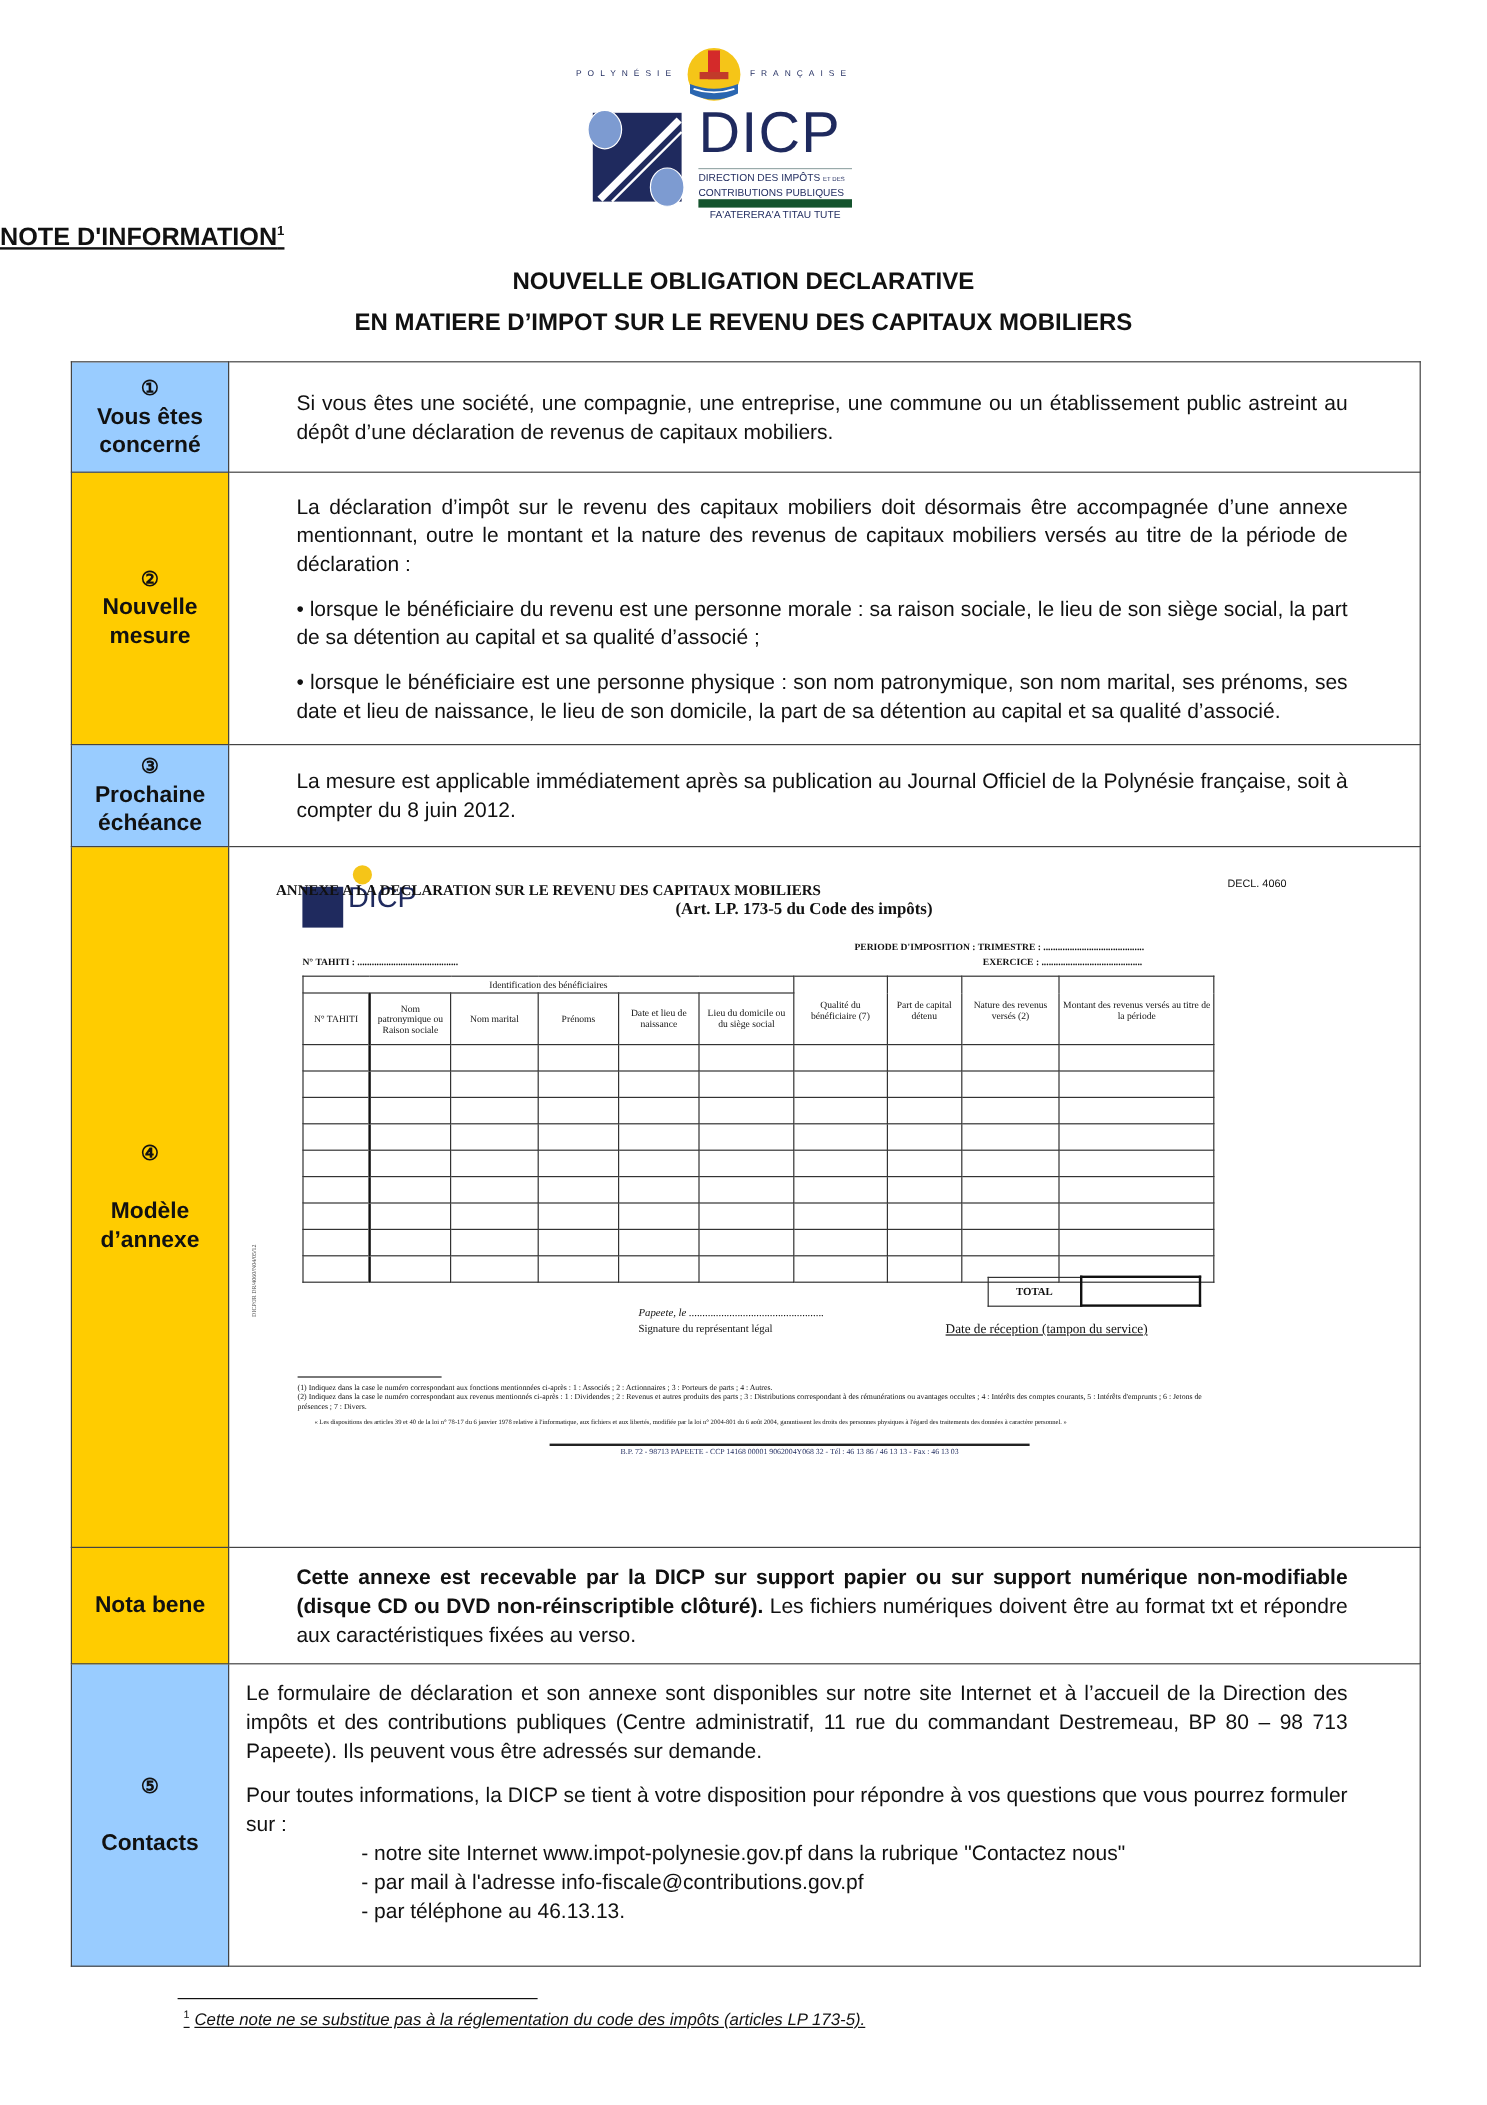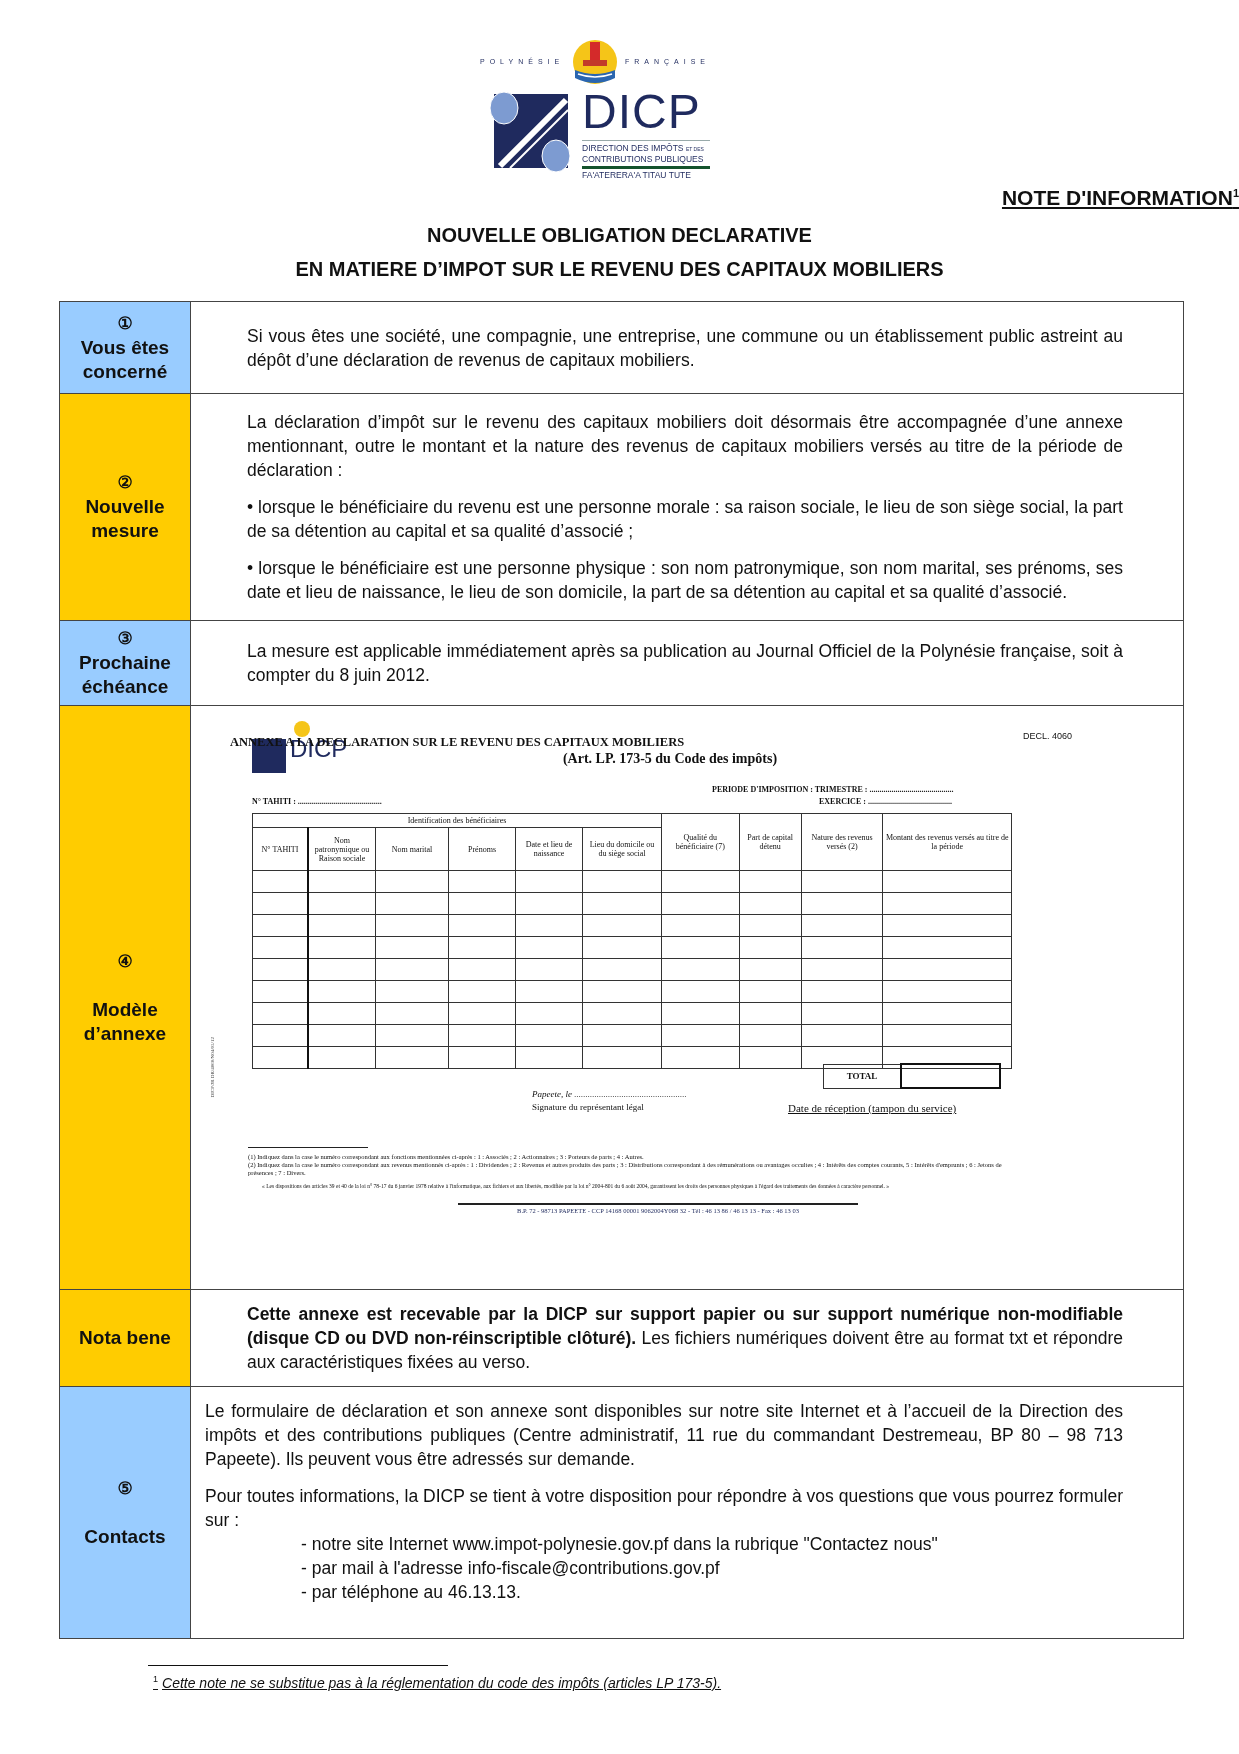--- a/index.html
+++ b/index.html
@@ -7,24 +7,24 @@
 
   
   .logo-wrap { position: absolute; left: 480px; top: 30px; width: 230px; height: 140px; }
   .pf-line { position: absolute; top: 28px; left: 0; width: 230px; font-size: 7px; letter-spacing: 5px; color: #1f2a5e; display: flex; justify-content: space-between; }
   .emblem { position: absolute; left: 92px; top: 8px; width: 46px; height: 48px; }
   .dicp-block { position: absolute; left: 10px; top: 60px; width: 220px; height: 88px; }
   .dicp-mark { position: absolute; left: 0; top: 0; width: 82px; height: 82px; }
   .dicp-word { position: absolute; left: 92px; top: -2px; font-size: 48px; color: #1f2a5e; letter-spacing: 1px; font-family: "Liberation Sans", sans-serif; line-height: 48px; }
   .dicp-sub { position: absolute; left: 92px; top: 50px; font-size: 8.5px; color: #1f2a5e; line-height: 10px; border-top: 1px solid #9aa; padding-top: 2px; width: 128px; }
   .dicp-sub .small { font-size: 5px; }
-  .dicp-tag { position: absolute; left: 92px; top: 76px; font-size: 8.5px; color: #1f2a5e; border-top: 3px solid #14532d; width: 128px; padding-top: 1px; }
-
-  
-  .title1 { position: absolute; top: 186px; left: 0; width: 1239px; text-align: right; font-weight: bold; font-size: 21px; text-decoration: underline; }
+  .dicp-tag { position: absolute; left: 92px; top: 76px; font-size: 8.5px; color: #1f2a5e; border-top: 7px solid #14532d; width: 128px; padding-top: 1px; text-align: center; }
+
+  
+  .title1 { position: absolute; top: 186px; left: 0; width: 1239px; text-align: left; font-weight: bold; font-size: 21px; text-decoration: underline; }
   .title1 sup { font-size: 11px; }
   .title2 { position: absolute; top: 224px; left: 0; width: 1239px; text-align: center; font-weight: bold; font-size: 20px; }
   .title3 { position: absolute; top: 258px; left: 0; width: 1239px; text-align: center; font-weight: bold; font-size: 20px; }
 
   
   .main-table { position: absolute; left: 59px; top: 301px; width: 1125px; border-collapse: collapse; }
   .main-table td { border: 1px solid #444; vertical-align: middle; }
   .lab { width: 128px; text-align: center; font-weight: bold; font-size: 19px; line-height: 24px; }
   .blue { background: #99ccff; }
   .yellow { background: #ffcc00; }

